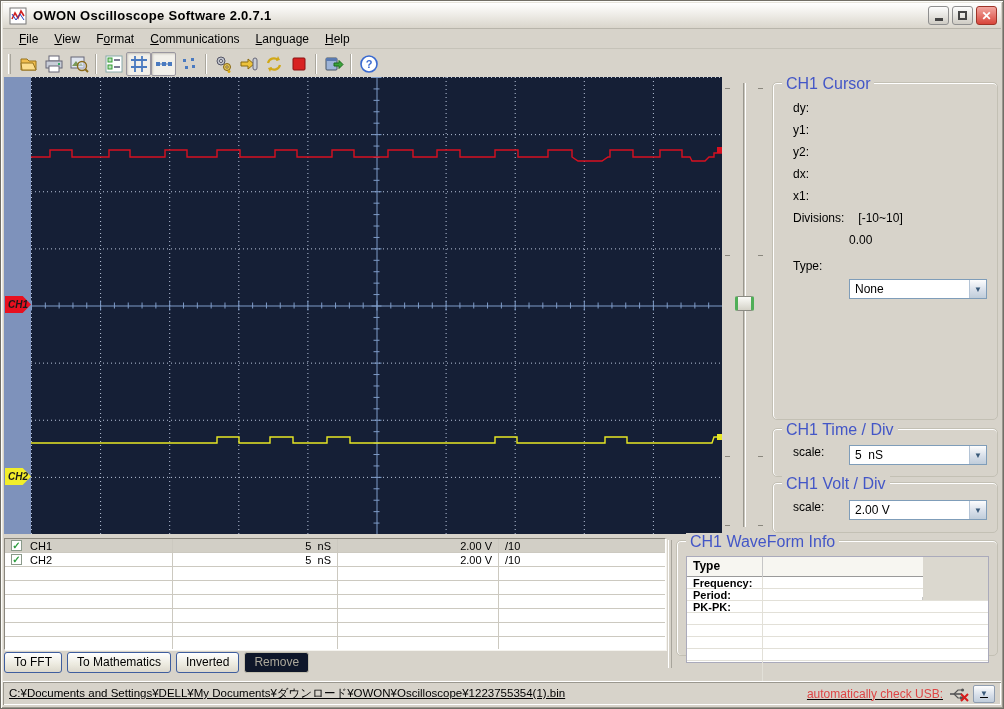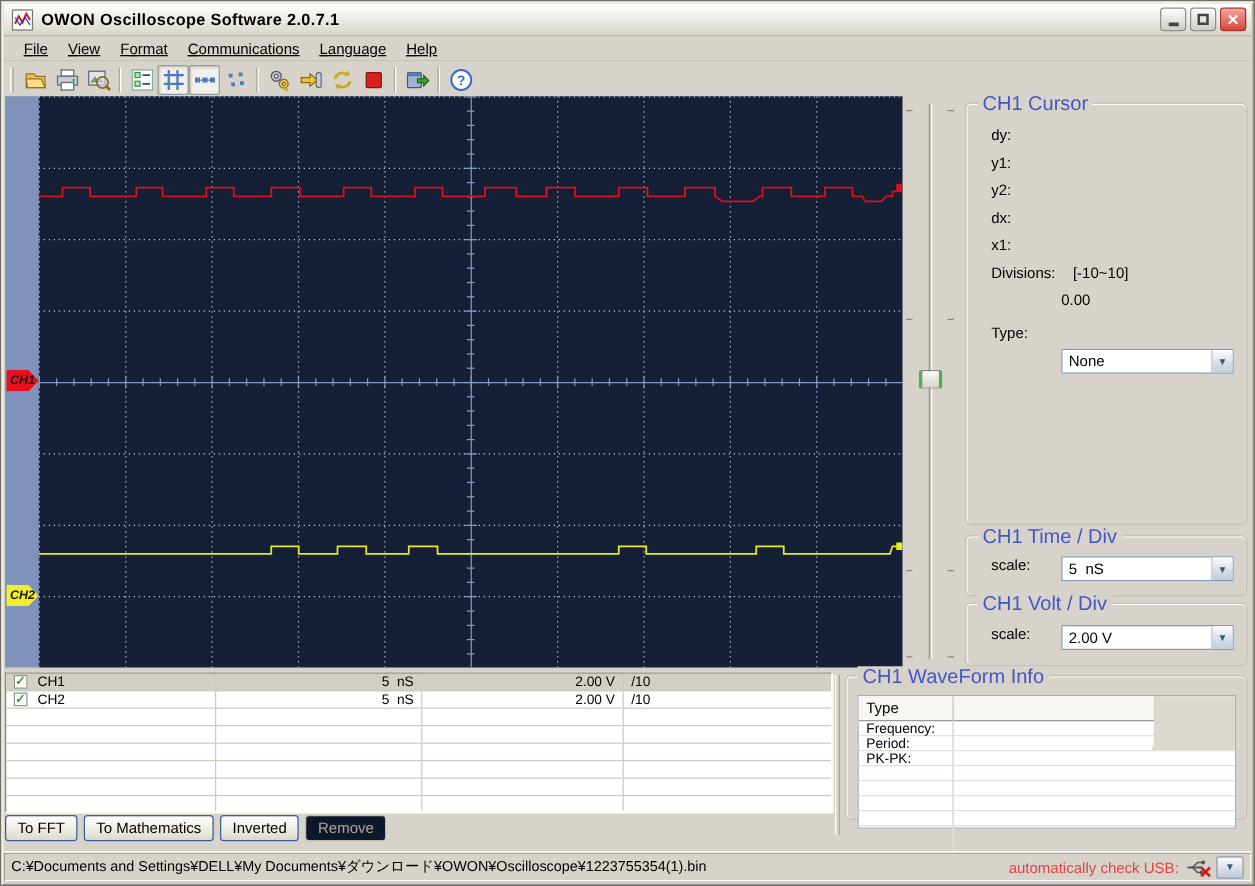--- a/index.html
+++ b/index.html
@@ -21,21 +21,21 @@
   .winbtn { width:21px; height:19px; border:1px solid #8f8f8f; border-radius:3px;
     background:linear-gradient(#fdfdfd,#cfccc4); display:flex; align-items:center; justify-content:center;
     font-size:11px; color:#333; }
   .winbtn .g-min { width:8px; height:3px; background:#444; margin-top:8px; }
   .winbtn .g-max { width:9px; height:9px; border:2px solid #444; }
   .winbtn.close { background:linear-gradient(#f2a7a0,#d8453a); border-color:#9e3327;
     color:#fff; font-weight:bold; font-size:12px; }
 
   
   .menubar { position:absolute; left:3px; top:31px; right:3px; height:18px;
-    display:flex; align-items:center; padding-left:8px; border-bottom:1px solid #c6c3b9;text-decoration:underline; }
+    display:flex; align-items:center; padding-left:8px; border-bottom:1px solid #c6c3b9; }
   .menu-item { padding:1px 8px 2px 8px; cursor:default; }
   .menu-item u { text-decoration:underline; }
 
   
   .toolbar { position:absolute; left:3px; top:50px; right:3px; height:27px;
     display:flex; align-items:center; padding-left:4px; }
   .tb-grip { width:3px; height:20px; border-left:1px solid #fff; border-right:1px solid #a8a59c; margin:0 5px 0 1px; }
   .tb-sep { width:2px; height:20px; border-left:1px solid #aaa79d; border-right:1px solid #fff; margin:0 4px; }
   .tb-btn { width:25px; height:24px; display:flex; align-items:center; justify-content:center;
     border:1px solid transparent; border-radius:2px; }
@@ -96,28 +96,28 @@
 
   
   .info-table { position:absolute; left:9px; top:15px; width:303px; height:107px; background:#fff;
     border:1px solid #aab; font-size:11px; }
   .info-row { display:grid; grid-template-columns:76px 160px auto; }
   .info-row.header { height:20px; background:#f7f6f1; border-bottom:1px solid #9a9a9a; font-size:12px; }
   .info-row.header .info-cell { border-right:1px solid #c6c6c6; padding-top:3px; }
   .info-row.header .info-cell:last-child { background:#dbd8cf; border-right:none; }
   .info-row:not(.header) { height:12px; border-bottom:1px solid #e2e0d8; }
   .info-cell { padding:0 6px; overflow:hidden; line-height:12px; }
-  .info-cell:first-child { border-right:1px solid #e2e0d8; }
+  .info-cell:first-child { border-right:1px solid #e2e0d8;font-weight:bold; }
   .info-cell:nth-child(2) { border-right:1px solid #e2e0d8;margin-top:40px; }
 
   
   .statusbar { position:absolute; left:3px; right:3px; top:681px; height:24px;
     border-top:1px solid #fff; background:#d7d3ca;
     box-shadow:inset 1px 1px 0 #9a978e, inset -1px -1px 0 #ffffff;
-    display:flex; align-items:center; padding:0 6px; }
+    display:flex; align-items:center; padding:0 6px;text-decoration:underline; }
   .path { font-size:11.5px; white-space:pre; }
   .usb-label { margin-left:auto; color:#de4545; font-size:12px; }
   .usb-icon { width:20px; height:16px; margin:0 4px 0 6px; }
   .usb-dropdown { width:22px; height:18px; border:1px solid #8f9db0;
     background:linear-gradient(#fdfdfd,#d5dde8 60%,#c0cdda); border-radius:2px;
     display:flex; align-items:center; justify-content:center; font-size:8px; color:#3a5a7a; }
   .divider-grip { position:absolute; left:668px; top:540px; width:4px; height:128px;
     border-left:1px solid #fff; border-right:1px solid #a8a59c; }
 </style>
 </head>

